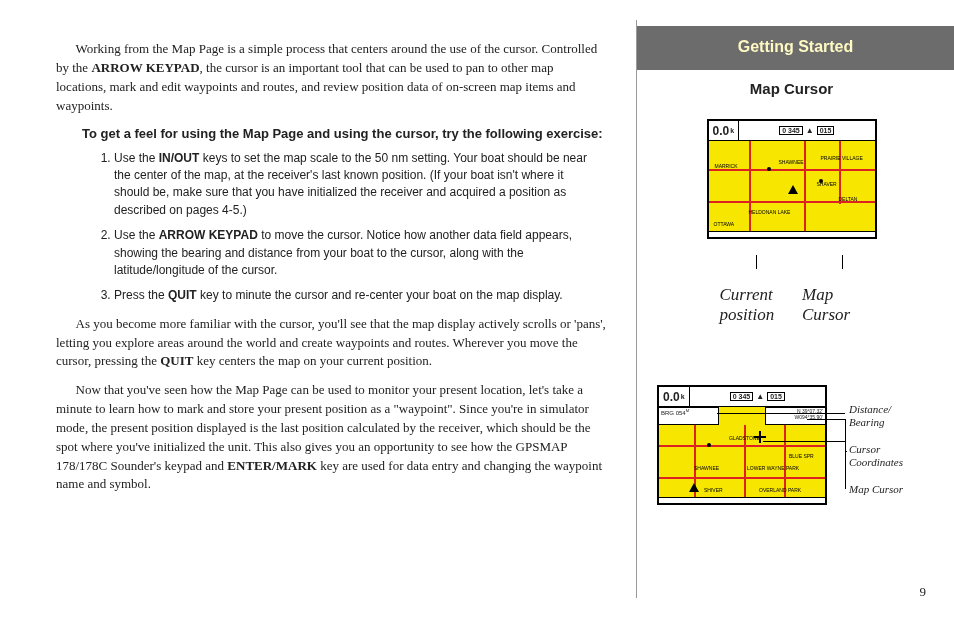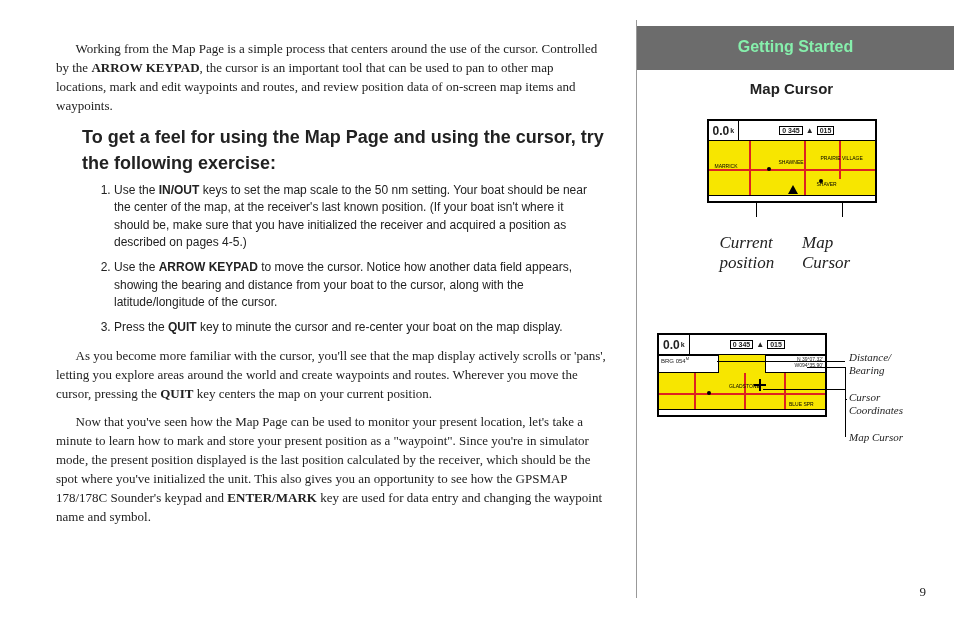--- a/index.html
+++ b/index.html
@@ -3,28 +3,28 @@
 <meta charset="utf-8">
 <style>
   * { box-sizing: border-box; margin: 0; padding: 0; }
   html, body { width: 954px; height: 618px; font-family: Georgia, 'Times New Roman', serif; color: #222; background: #fff; }
   .page { display: flex; width: 954px; height: 618px; }
   .left { width: 636px; padding: 40px 30px 20px 56px; position: relative; }
   .divider { width: 1px; background: #999; margin: 20px 0; }
   .right { width: 317px; padding: 0 28px 20px 20px; position: relative; }
   .section-title { font-size: 14px; font-style: italic; font-weight: bold; text-decoration: underline; margin-bottom: 6px; }
   .para { font-size: 13px; line-height: 1.45; margin-bottom: 10px; text-indent: 1.5em; font-family: Georgia, serif; }
-  .bold-lead { font-size: 18px; font-weight: bold; margin: 6px 0 6px 26px; font-family: Arial, Helvetica, sans-serif; line-height: 1.4; }
+  .bold-lead { font-size: 13px; font-weight: bold; margin: 6px 0 6px 26px; font-family: Arial, Helvetica, sans-serif; line-height: 1.4; }
   .steps { list-style: decimal; margin: 0 0 10px 58px; font-family: Arial, Helvetica, sans-serif; font-size: 12px; line-height: 1.45; }
   .steps li { margin-bottom: 8px; padding-right: 10px; }
   .kbold { font-weight: bold; }
-  .header-bar { background: #6c6c6c; color: #86efac; font-family: Arial, Helvetica, sans-serif; font-weight: bold; font-size: 16px; text-align: center; padding: 12px 0 14px 0; margin: 26px -28px 10px -20px; }
+  .header-bar { background: #6c6c6c; color: #fef9c3; font-family: Arial, Helvetica, sans-serif; font-weight: bold; font-size: 16px; text-align: center; padding: 12px 0 14px 0; margin: 26px -28px 10px -20px; }
   .sub-head { font-family: Arial, Helvetica, sans-serif; font-weight: bold; font-size: 15px; text-align: center; margin-bottom: 22px; }
   .fig { position: relative; margin: 0 auto 16px auto; }
-  .map-box { width: 170px; height: 84px; border: 2px solid #000; background: #f7e600; position: relative; overflow: hidden; margin: 0 auto; }
+  .map-box { width: 170px; height: 120px; border: 2px solid #000; background: #f7e600; position: relative; overflow: hidden; margin: 16px auto; }
   .map-top { position: absolute; top:0; left:0; right:0; height:20px; background:#fff; border-bottom:1px solid #000; display:flex; align-items:center; font-family: Arial, sans-serif; font-size:9px; font-weight:bold; }
   .map-top .spd { padding: 0 4px; border-right:1px solid #000; height:100%; display:flex; align-items:center; }
   .map-top .mid { flex:1; display:flex; align-items:center; justify-content:center; gap:3px; }
   .map-top .box { border:1px solid #000; padding: 0 2px; font-size:7px; }
   .map-body { position:absolute; top:20px; left:0; right:0; bottom:6px; background:#f7e600; }
   .map-btm { position:absolute; bottom:0; left:0; right:0; height:6px; background:#fff; border-top:1px solid #000; }
   .road { position:absolute; background:#d22; }
   .rh { height:2px; } .rv { width:2px; }
   .town { position:absolute; font-size:5px; font-family: Arial; color:#000; white-space:nowrap; }
   .dot { position:absolute; width:4px; height:4px; background:#000; border-radius:50%; }

